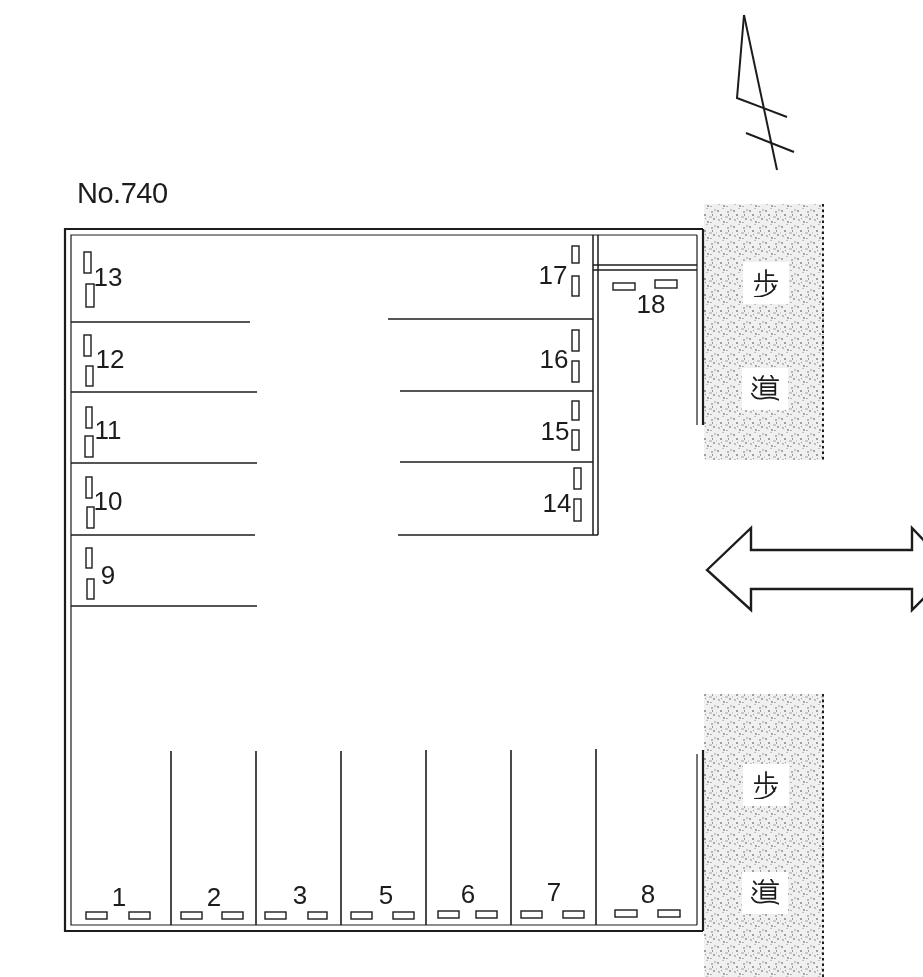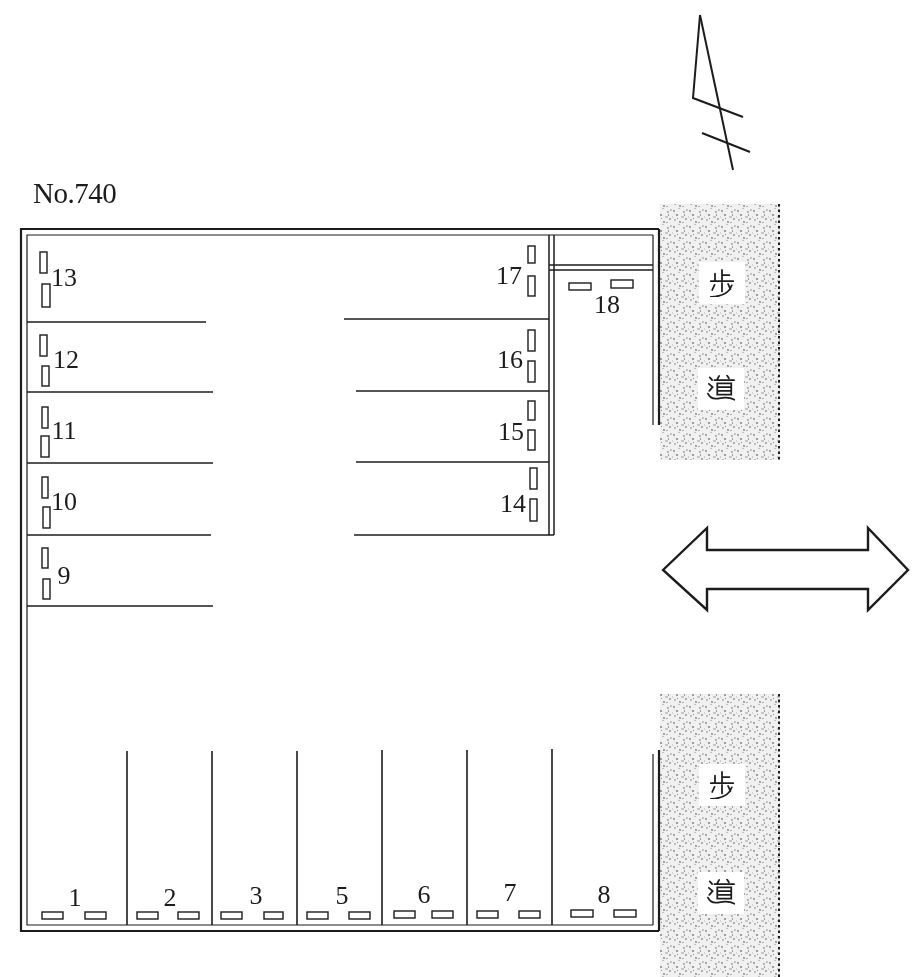--- a/index.html
+++ b/index.html
@@ -1,17 +1,17 @@
 <!DOCTYPE html>
 <html style="--ink: #1c1c1c; --paper: #ffffff;"><head>
 <meta charset="utf-8">
 <style>
   html,body{margin:0;padding:0;background:#fff;}
   .page{position:relative;width:826px;height:977px;background:var(--paper,#fff);
-        font-family:Liberation Serif, serif;}
+        font-family:Liberation Sans, sans-serif;margin-left:44px;}
   svg text{fill:var(--ink,#1c1c1c);}
   .ln{stroke:var(--ink,#1c1c1c);fill:none;}
   .ws{fill:#ffffff;stroke:var(--ink,#1c1c1c);stroke-width:1.4;}
   .num{font-size:26px;text-anchor:middle;}
   .ttl{font-size:29px;letter-spacing:-0.5px;}
   .kstroke{stroke:var(--ink,#1c1c1c);fill:none;stroke-width:1.9;stroke-linecap:round;}
 </style>
 </head>
 <body>
 

